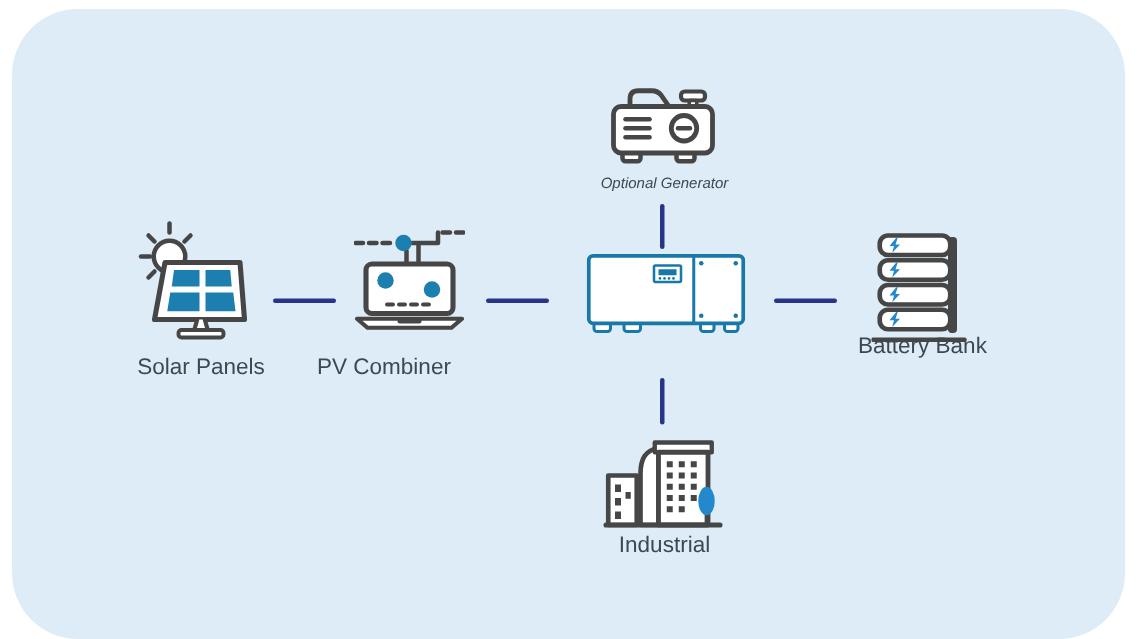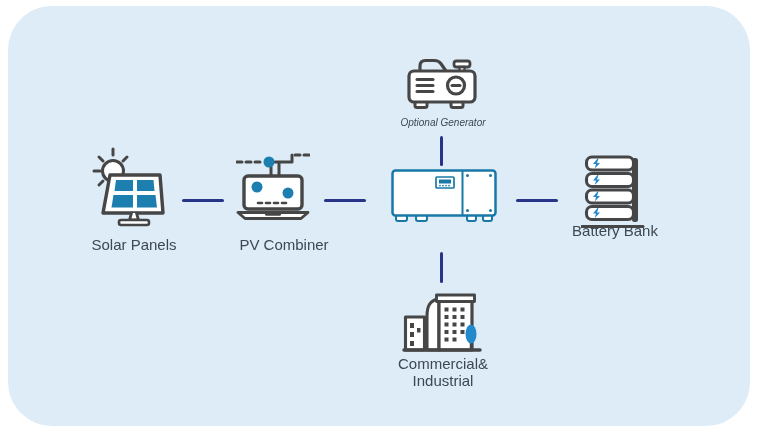--- a/index.html
+++ b/index.html
@@ -87,21 +87,21 @@
       <line class="sd" stroke-width="3" x1="43" y1="15" x2="43" y2="28"></line>
       <circle class="fb" cx="33" cy="14" r="5.5"></circle>
       <rect class="sdf" stroke-width="3.4" x="8" y="28" width="58" height="33" rx="4"></rect>
       <circle class="fb" cx="21" cy="39" r="5.5"></circle>
       <circle class="fb" cx="52" cy="45" r="5.5"></circle>
       <line class="sd" stroke-width="2.6" stroke-dasharray="4 4" x1="22" y1="55" x2="50" y2="55"></line>
       <path class="sdf" stroke-width="2.8" d="M2,64.5 H72 L65,70.5 H9 Z"></path>
       <rect class="fd" x="29" y="64.5" width="16" height="3.2" rx="1.5"></rect>
     </svg>
   </div>
-  <div class="node-label" style="left:224px;top:236px;width:120px;">PV Combiner</div>
+  <div class="node-label" style="left:196px;top:236px;width:120px;">PV Combiner</div>
 
   <div class="connector" style="left:324px;top:199px;width:42px;height:3px;"></div>
 
   <div class="icon" style="left:391px;top:169px;">
     <svg width="106" height="54" viewBox="0 0 106 54">
       <rect class="st" stroke-width="2" x="5" y="46" width="11" height="6" rx="2"></rect>
       <rect class="st" stroke-width="2" x="25" y="46" width="11" height="6" rx="2"></rect>
       <rect class="st" stroke-width="2" x="76" y="46" width="9" height="6" rx="2"></rect>
       <rect class="st" stroke-width="2" x="92" y="46" width="9" height="6" rx="2"></rect>
       <rect class="st" stroke-width="2.5" x="1.5" y="1.5" width="103" height="45" rx="3"></rect>
@@ -162,16 +162,15 @@
         <rect class="fd" x="50.5" y="46" width="4" height="4"></rect>
         <rect class="fd" x="58.5" y="46" width="4" height="4"></rect>
       <rect class="fd" x="42.5" y="53.5" width="4" height="4"></rect>
         <rect class="fd" x="50.5" y="53.5" width="4" height="4"></rect>
       <line class="sd" stroke-width="2.5" x1="69" y1="58" x2="69" y2="66"></line>
       <ellipse class="fbolt" cx="69" cy="50" rx="5.5" ry="9.5"></ellipse>
       <line class="sd" stroke-width="3.4" x1="2" y1="66" x2="78" y2="66"></line>
     </svg>
   </div>
   <div class="node-label" style="left:363px;top:355px;width:160px;">
-    <div>Commercial&amp;</div>
     <div>Industrial</div>
   </div>
 </div>
 
 </body></html>

